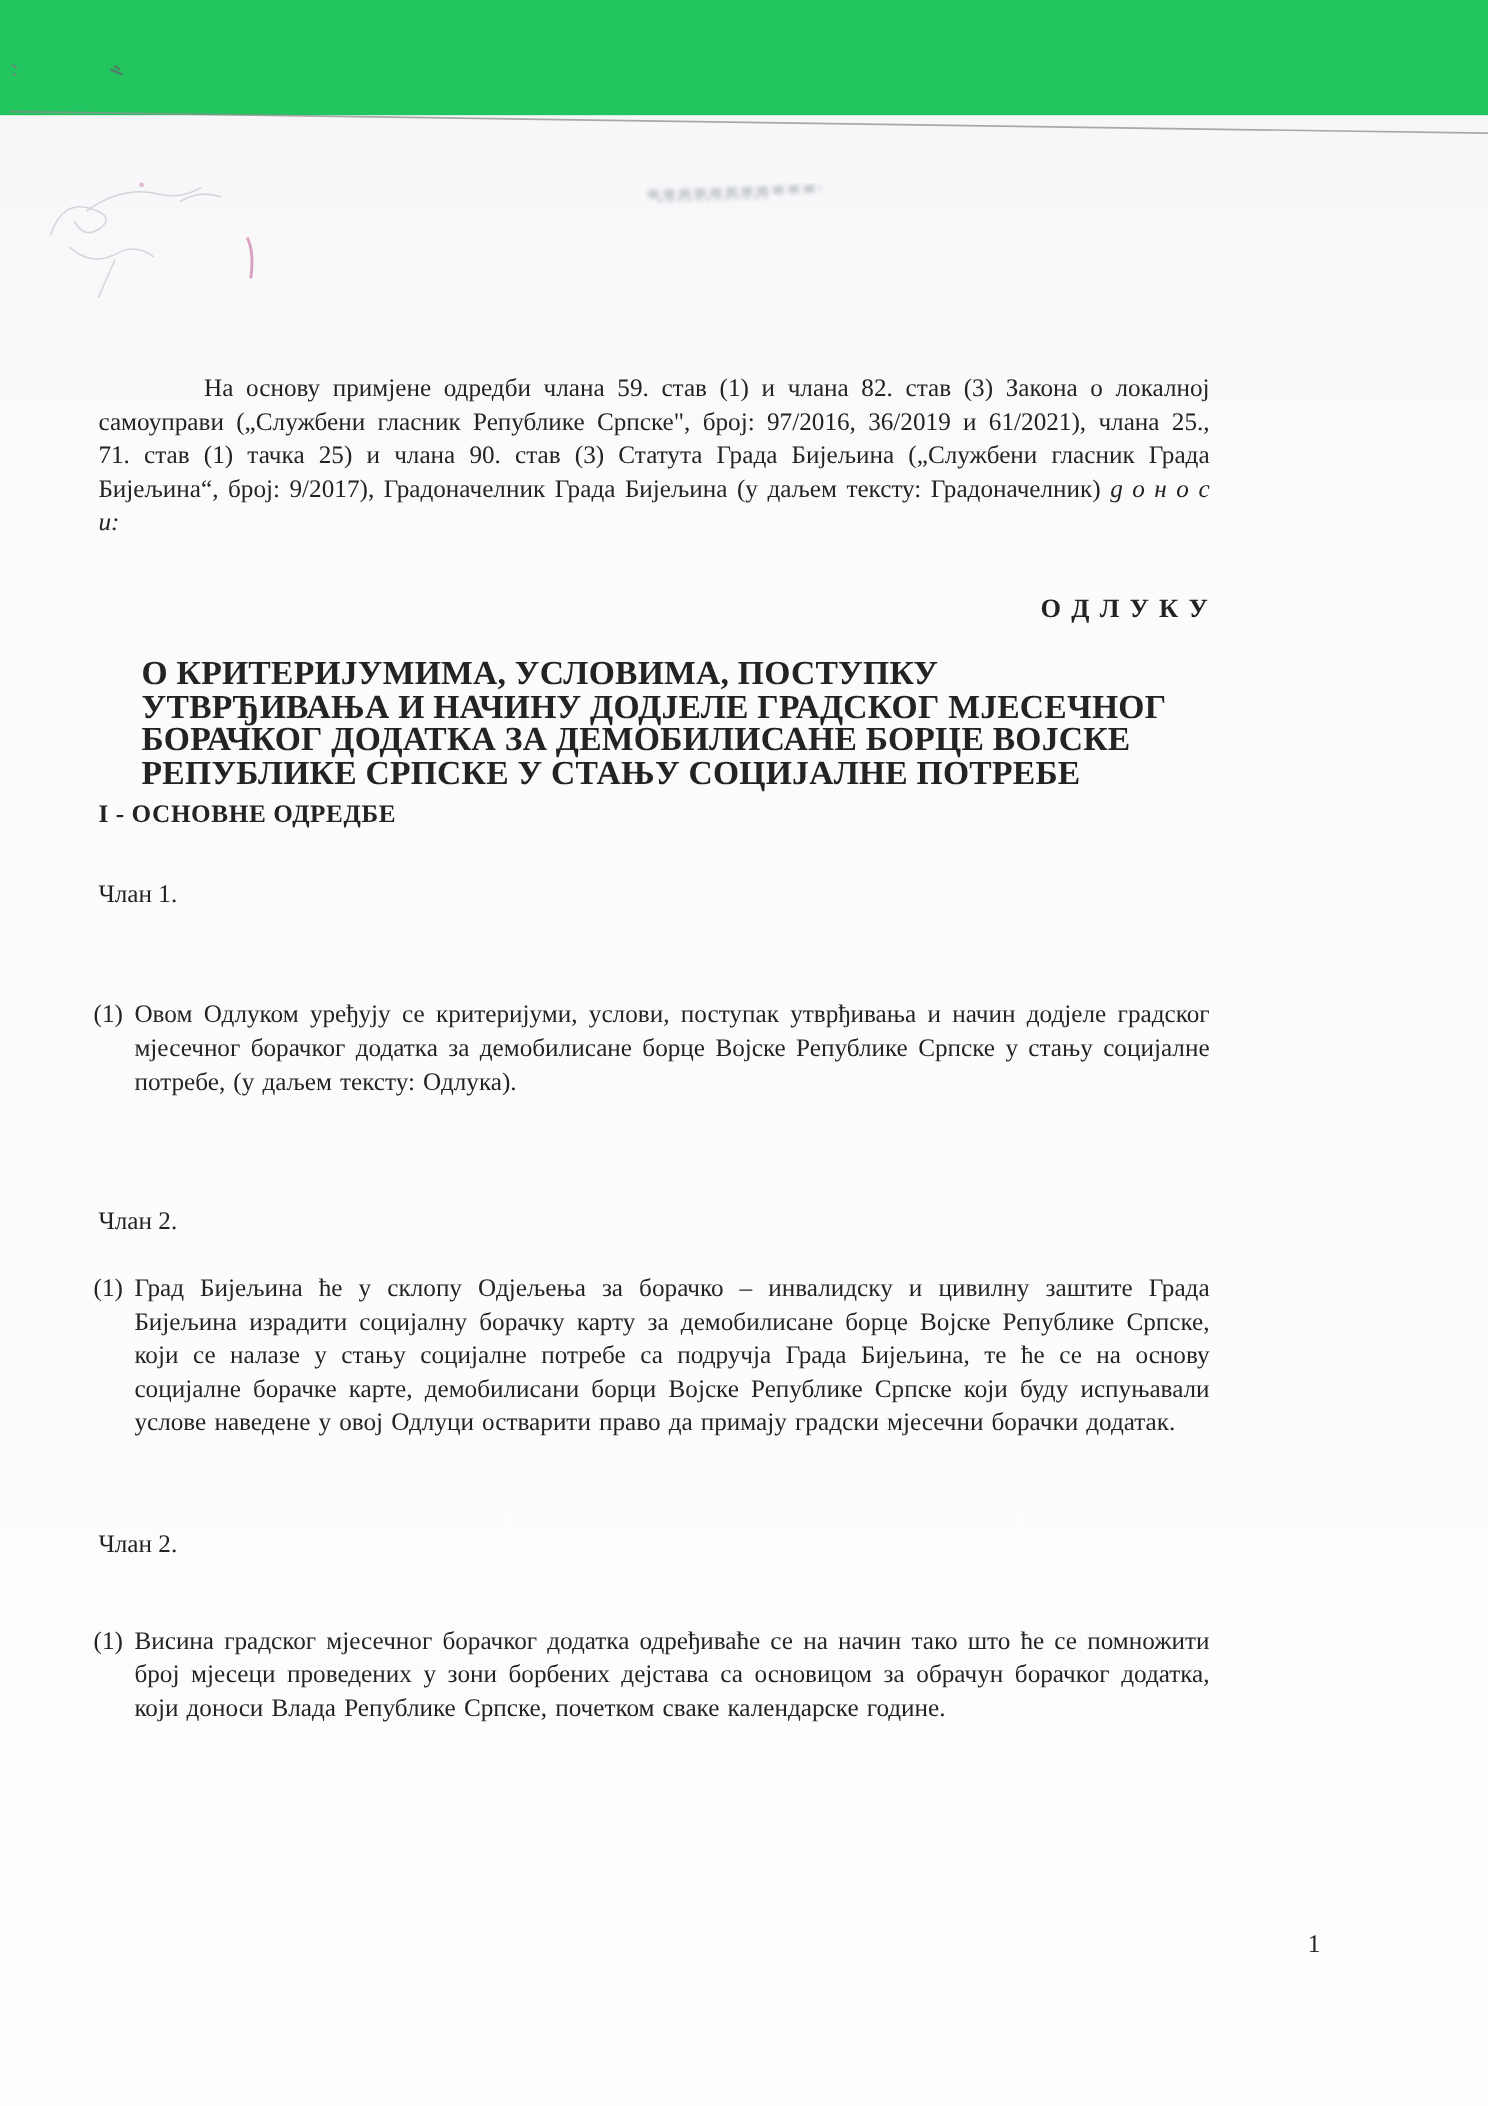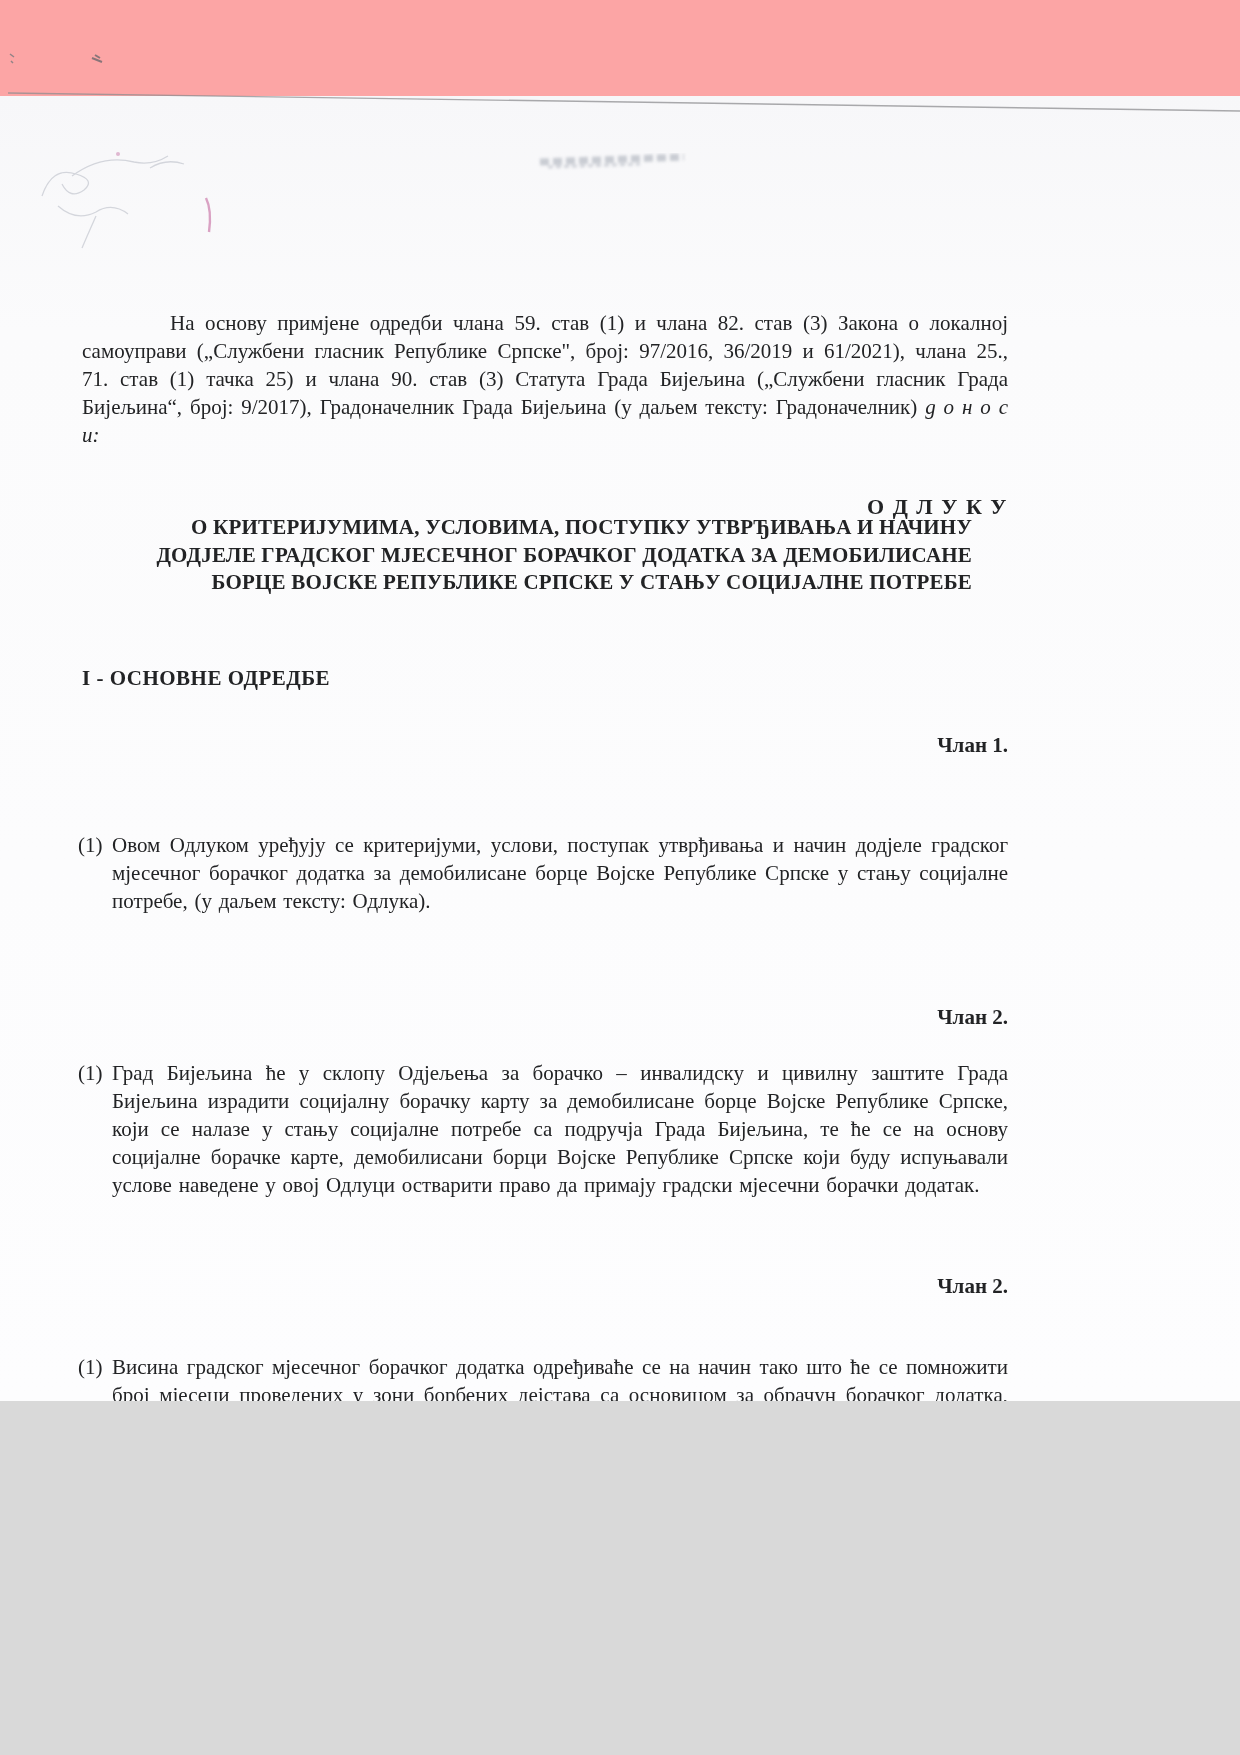--- a/index.html
+++ b/index.html
@@ -1,20 +1,20 @@
 <!DOCTYPE html>
 <html lang="sr"><head>
 <meta charset="utf-8">
 <style>
   html,body { margin:0; padding:0; background:#d9d9d9; }
   .page {
     position:relative;
-    width:1240px; height:1401px;
+    width:1240px; height:1755px;
     margin:0 auto;
-    background:#fca5a5;
+    background:#22c55e;
     overflow:hidden;
     font-family:"Liberation Serif", "DejaVu Serif", serif;
     color:#222325;
   }
   .scan-body {
     position:absolute; left:0; right:0; top:96px; bottom:0;
     background:linear-gradient(180deg, #f7f7f9 0%, #fbfbfc 18%, #fdfdfe 100%);
   }
   .artifacts { position:absolute; inset:0; width:1240px; height:1755px; pointer-events:none; }
   .block { position:absolute; }
@@ -24,32 +24,32 @@
     text-align:justify; text-indent:88px;
     word-spacing:2px;
   }
   .enacts { font-style:italic; }
   .doc-title {
     left:82px; top:494px; width:926px;
     text-align:right; font-weight:bold;
     font-size:22px; letter-spacing:1.5px;
   }
   .doc-subtitle {
-    left:118px; top:514px; width:854px;
-    text-align:right; font-weight:bold;
-    font-size:21px; line-height:27.5px;
+    left:118px; top:548px; width:854px;
+    text-align:left; font-weight:bold;
+    font-size:28px; line-height:27.5px;
     letter-spacing:0.2px;
   }
   .section-heading {
     left:82px; top:666px;
     font-size:21px; font-weight:bold; letter-spacing:0.5px;
   }
   .article-heading {
     width:926px; left:82px;
-    text-align:right; font-weight:bold; font-size:21px;
+    text-align:left; font-weight:normal; font-size:21px;
   }
   .para {
     left:78px; width:930px;
     font-size:21px; line-height:28px;
     text-align:justify;
     padding-left:34px;
     box-sizing:border-box;
     word-spacing:1.5px;
   }
   .para .pnum {

